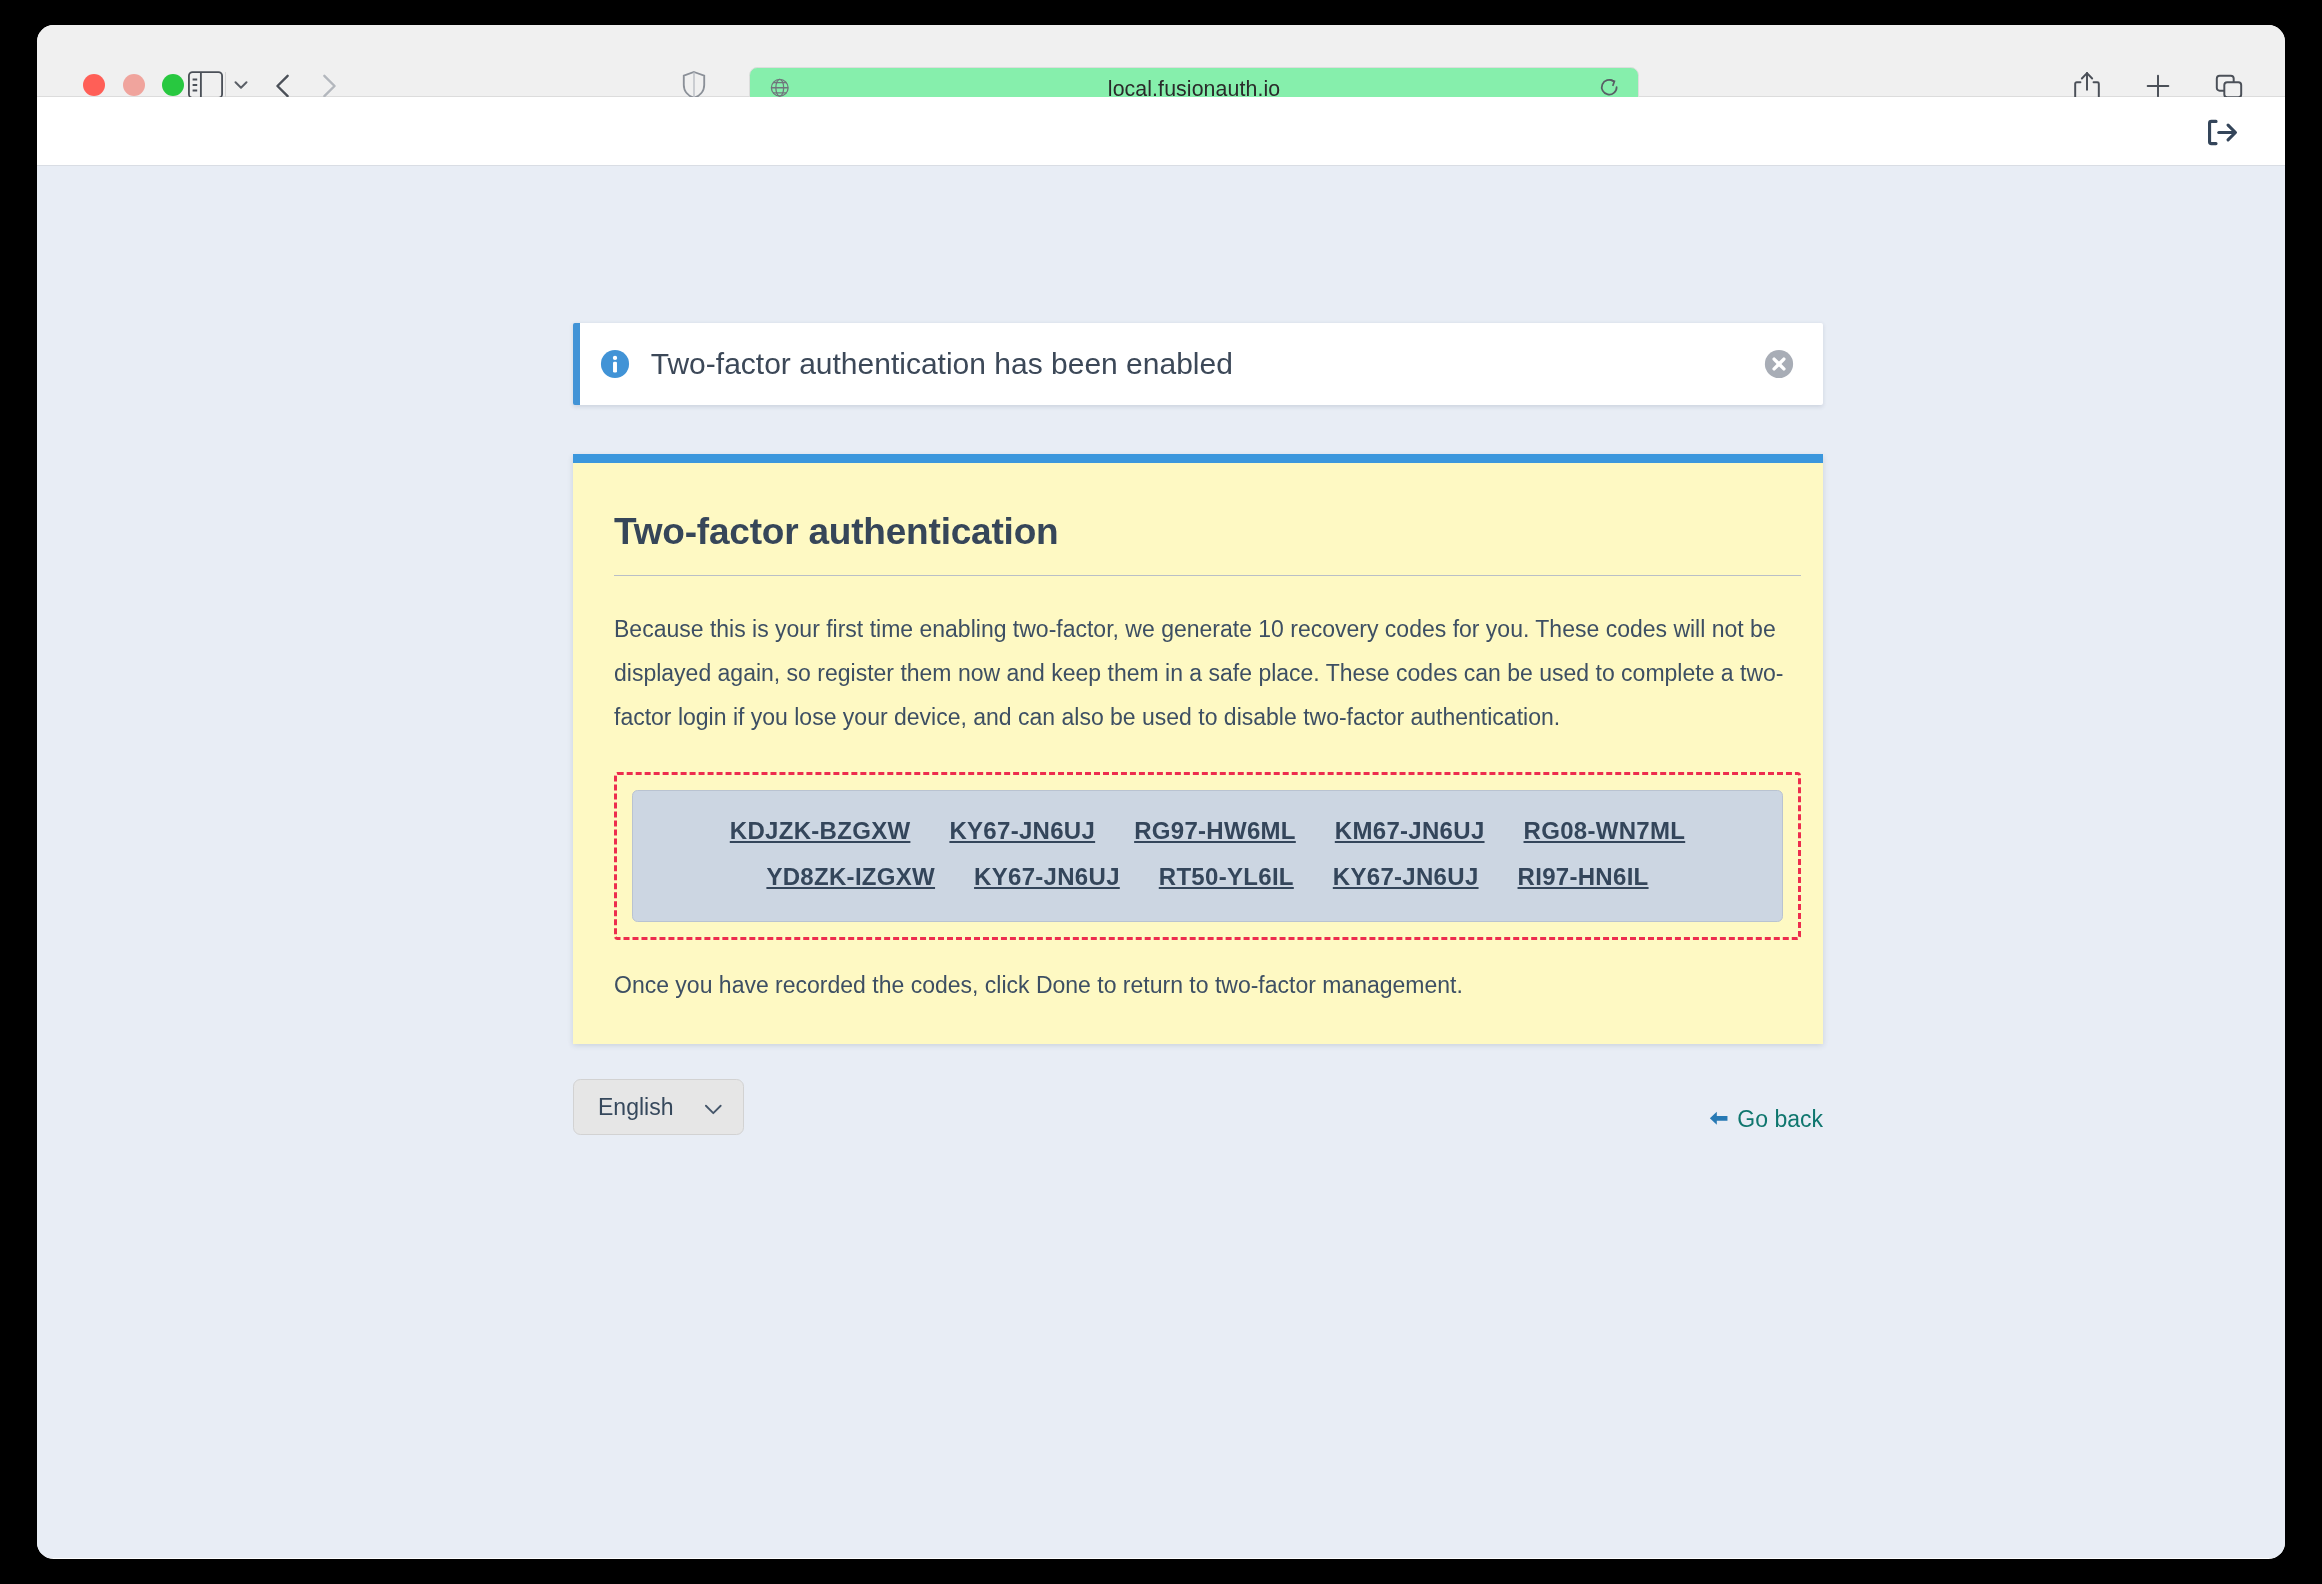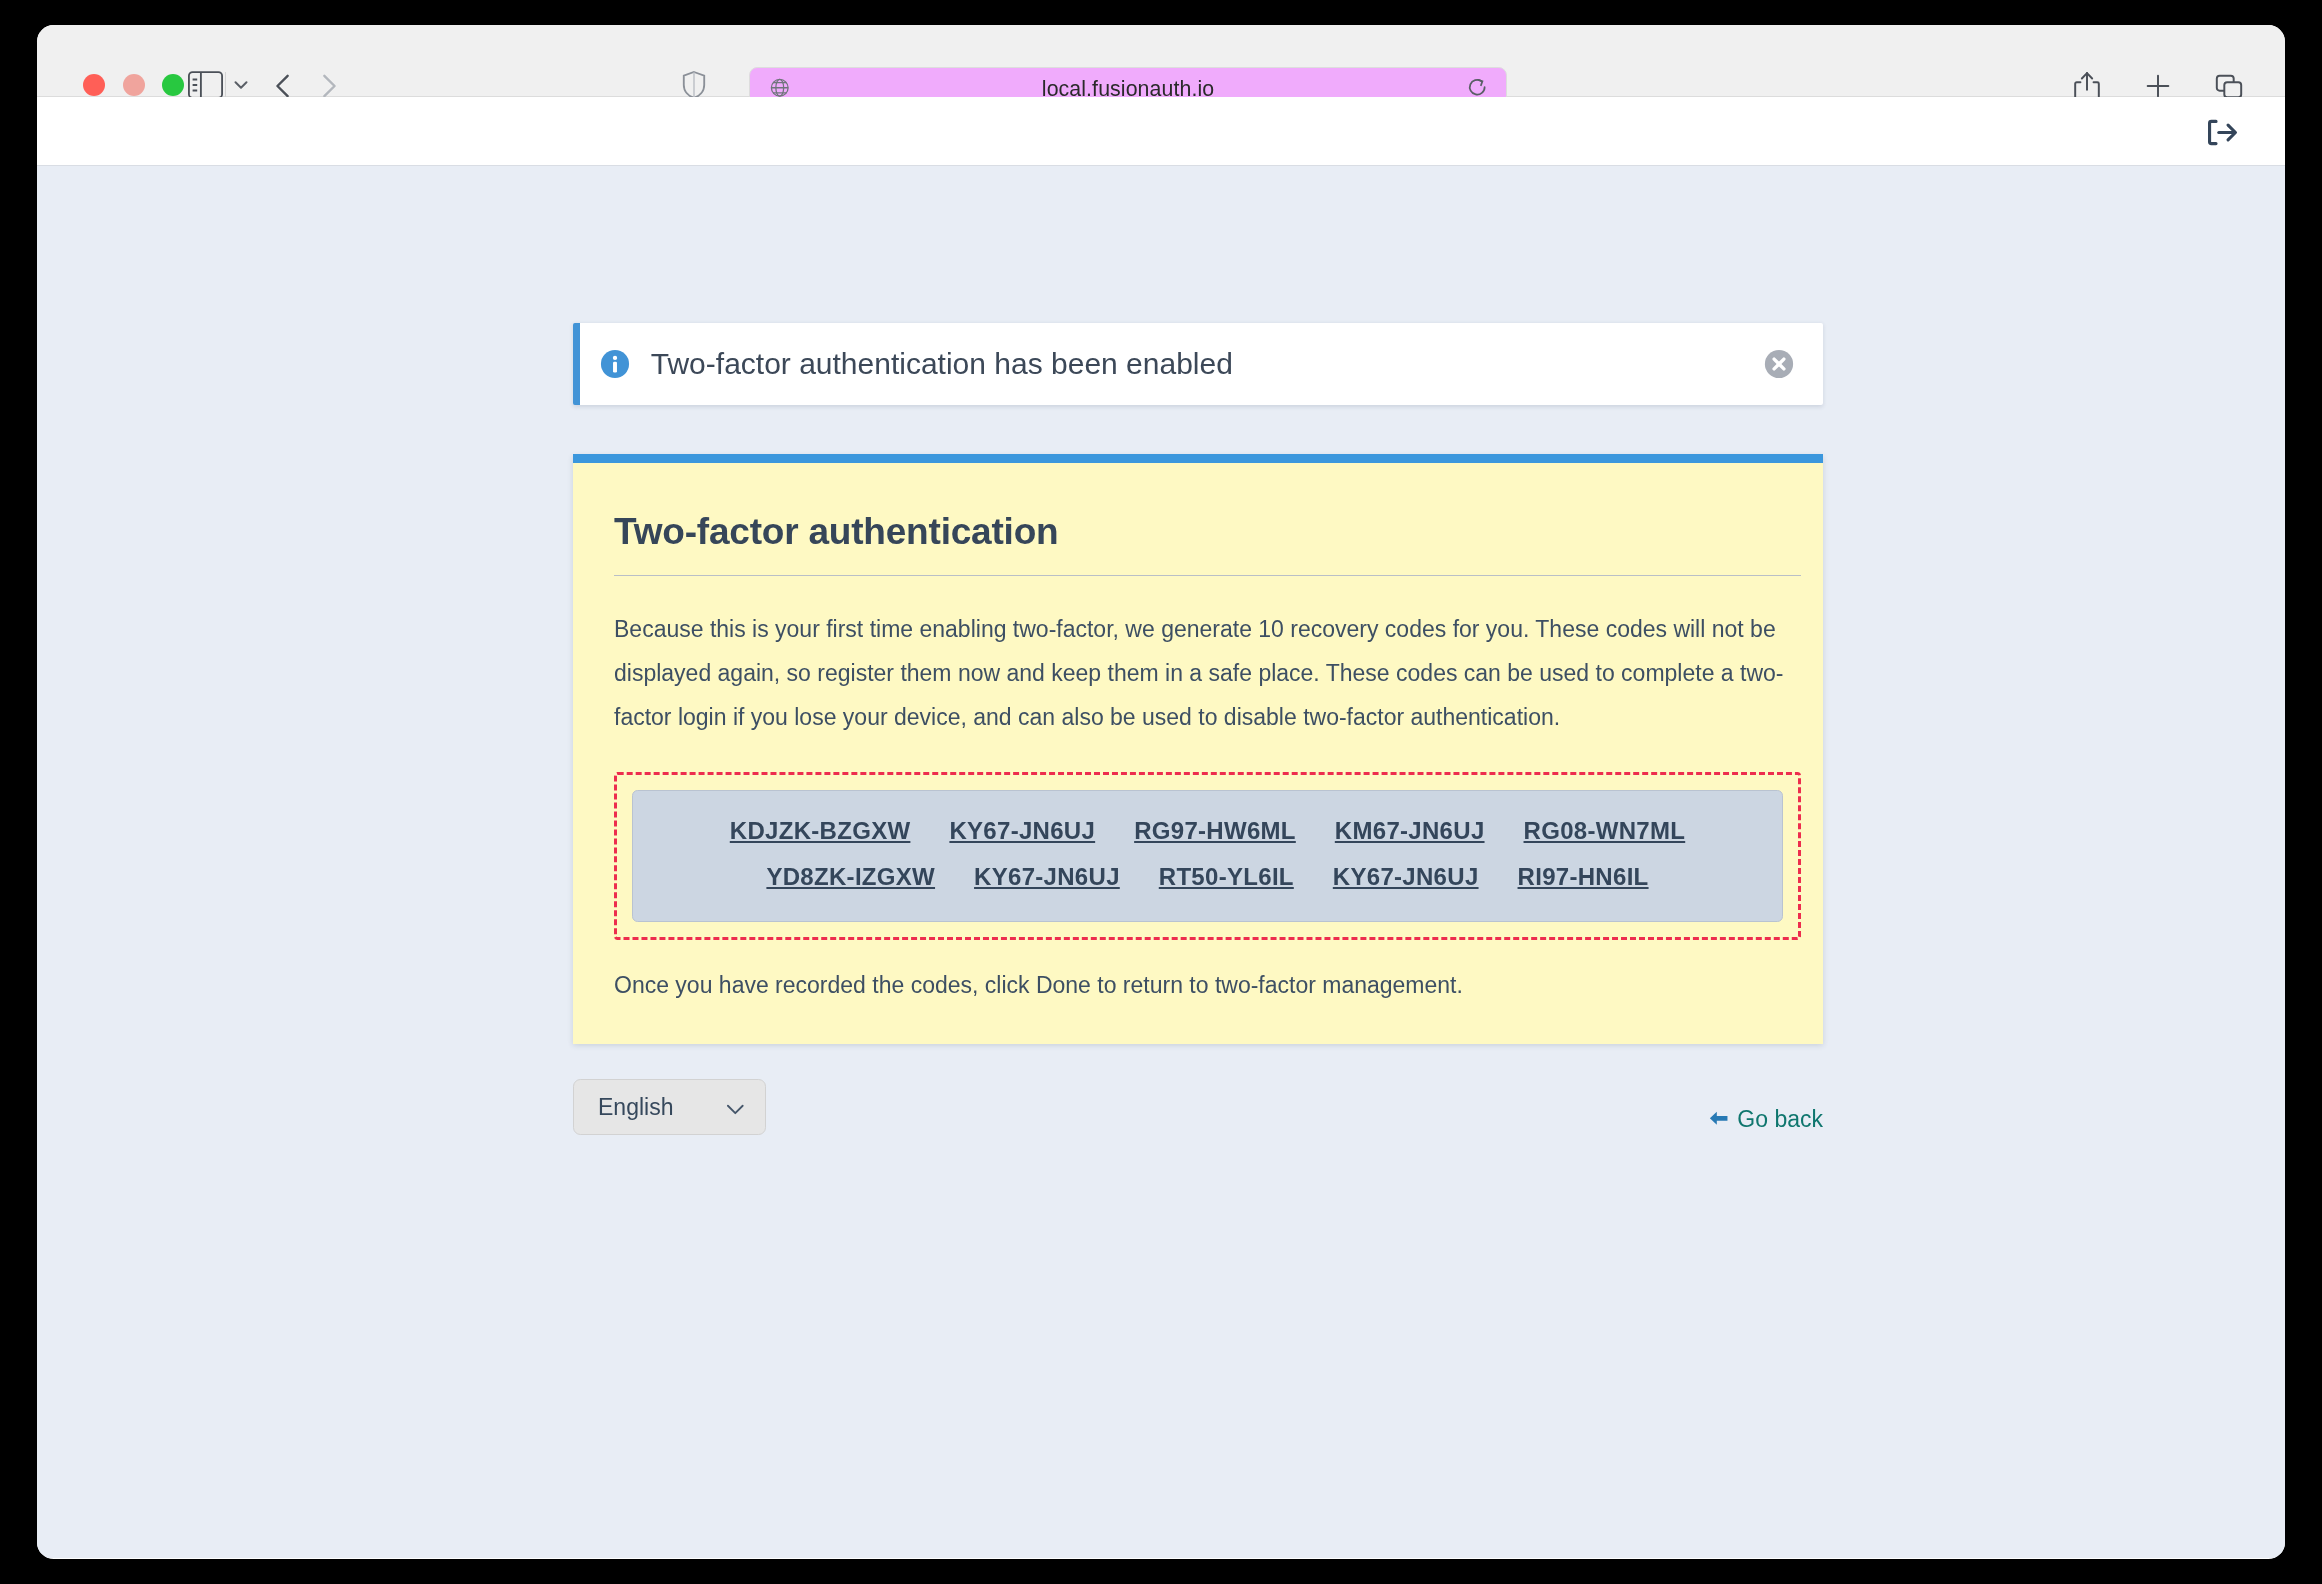--- a/index.html
+++ b/index.html
@@ -91,23 +91,23 @@
     left: 644px;
     top: 45px;
     width: 26px;
     height: 30px;
   }
 
   .url-bar {
     position: absolute;
     left: 712px;
     top: 42px;
-    width: 758px;
+    width: 890px;
     height: 39px;
-    background: #f0abfc;
+    background: #86efac;
     border: 0.9px solid #dddddd;
     border-radius: 8.3px;
   }
   .url-globe {
     position: absolute;
     left: 20.4px;
     top: 10.2px;
     width: 19.5px;
     height: 19.5px;
   }
@@ -264,21 +264,21 @@
   
   .below-card {
     position: relative;
     margin-top: 35px;
     height: 65px;
   }
   .lang-select {
     position: absolute;
     left: 0;
     top: 0;
-    width: 193px;
+    width: 171px;
     height: 56px;
     background: #e6e6e6;
     border: 0.9px solid #d2d2d2;
     border-radius: 7.4px;
     display: flex;
     align-items: center;
     justify-content: space-between;
     padding: 0 20.4px 0 24px;
   }
   .lang-label {

